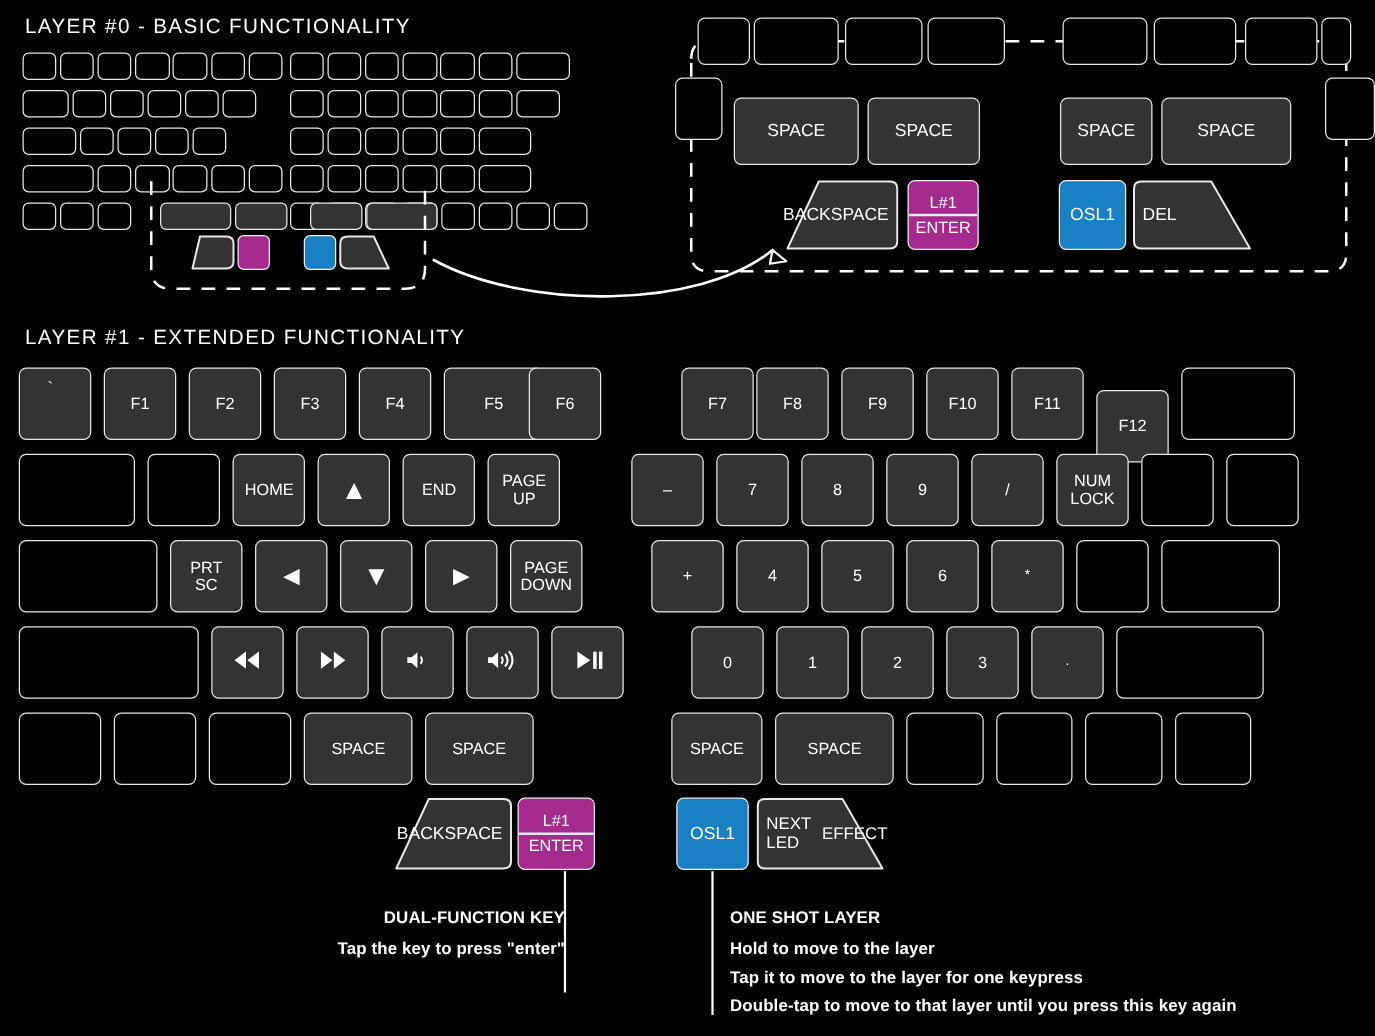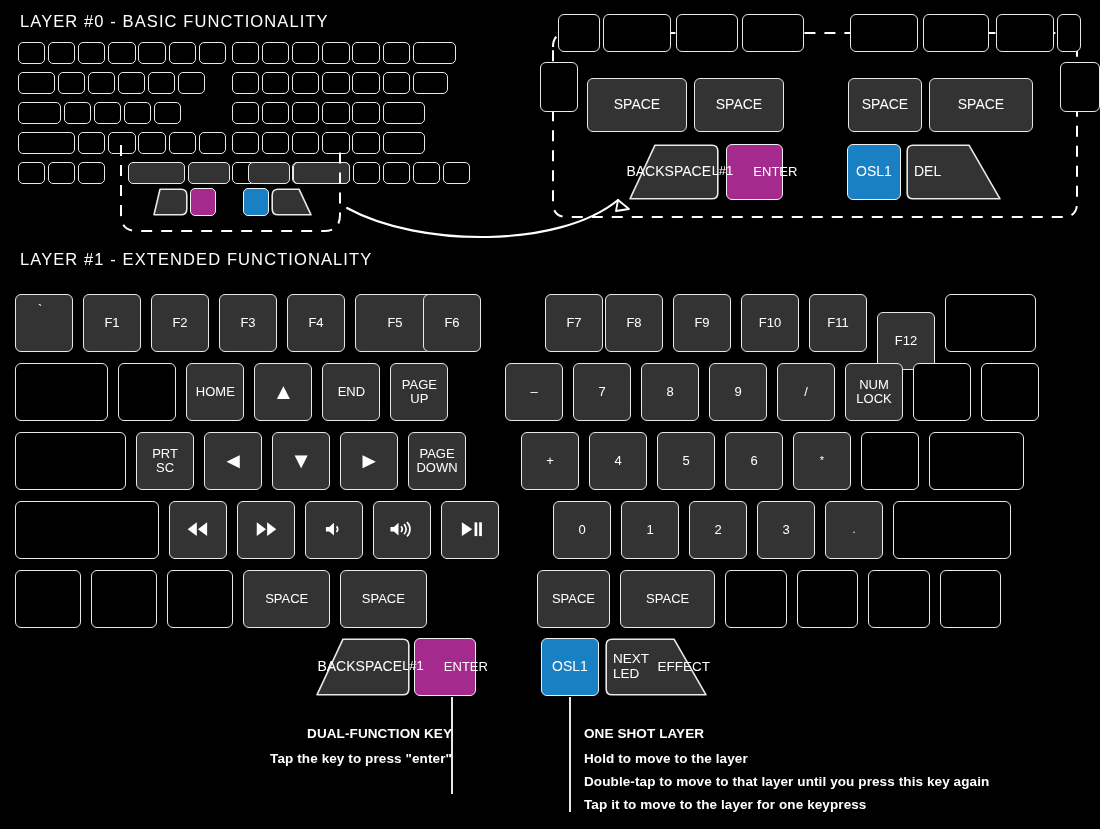--- a/index.html
+++ b/index.html
@@ -7,21 +7,21 @@
     width:1100px;height:829px;position:relative;overflow:hidden;
     font-family:"Liberation Sans","DejaVu Sans",sans-serif;
     color:#fff;
     -webkit-font-smoothing:antialiased;
   }
   .title{
     position:absolute;font-size:16.5px;letter-spacing:1.1px;color:#fff;
     font-weight:400;white-space:nowrap;
   }
   #title0{left:20px;top:12px;}
-  #title1{left:20px;top:250px;}
+  #title1{left:20px;top:261px;}
 
   
   .key{
     position:absolute;box-sizing:border-box;
     border:1.4px solid #e8e8e8;border-radius:6px;
     background:#000;
     display:flex;align-items:center;justify-content:center;
     text-align:center;line-height:1.08;
   }
   .key.small{border-radius:5px;border-width:1.2px;}
@@ -31,21 +31,21 @@
   .key .lbl{font-size:13px;color:#fff;padding:0 2px;}
   .glyph{font-size:15px;line-height:1;}
   .trap-lbl{
     position:absolute;inset:0;display:flex;align-items:center;
     justify-content:flex-end;padding-right:8px;text-align:right;
     font-size:13px;line-height:1.1;
   }
   .trap-lbl.left{justify-content:flex-start;padding-right:0;padding-left:8px;text-align:left;}
 
   
-  .dual{flex-direction:row;justify-content:center;gap:10px;}
+  .dual{flex-direction:column;justify-content:center;gap:0;}
   .dual .top{font-size:13px;padding:1px 0 2px;}
   .dual .divider{width:100%;height:1.2px;background:#e8e8e8;}
   .dual .bot{font-size:13px;padding:2px 0 1px;}
 
   
   .ann{position:absolute;}
   .ann h4{margin:0 0 6px 0;font-size:13.5px;font-weight:700;letter-spacing:.1px;}
   .ann p{margin:0;font-size:13.5px;font-weight:700;line-height:1.72;letter-spacing:.1px;}
   #ann-dual{right:648px;top:726px;text-align:right;}
   #ann-osl{left:584px;top:726px;text-align:left;}
@@ -506,15 +506,15 @@
     </div>
   </div>
 
 <div class="ann" id="ann-dual">
   <h4>DUAL-FUNCTION KEY</h4>
   <p>Tap the key to press "enter"</p>
 </div>
 <div class="ann" id="ann-osl">
   <h4>ONE SHOT LAYER</h4>
   <p>Hold to move to the layer</p>
+  <p>Tap it to move to the layer for one keypress</p>
   <p>Double-tap to move to that layer until you press this key again</p>
-  <p>Tap it to move to the layer for one keypress</p>
 </div>
 
 </body></html>

